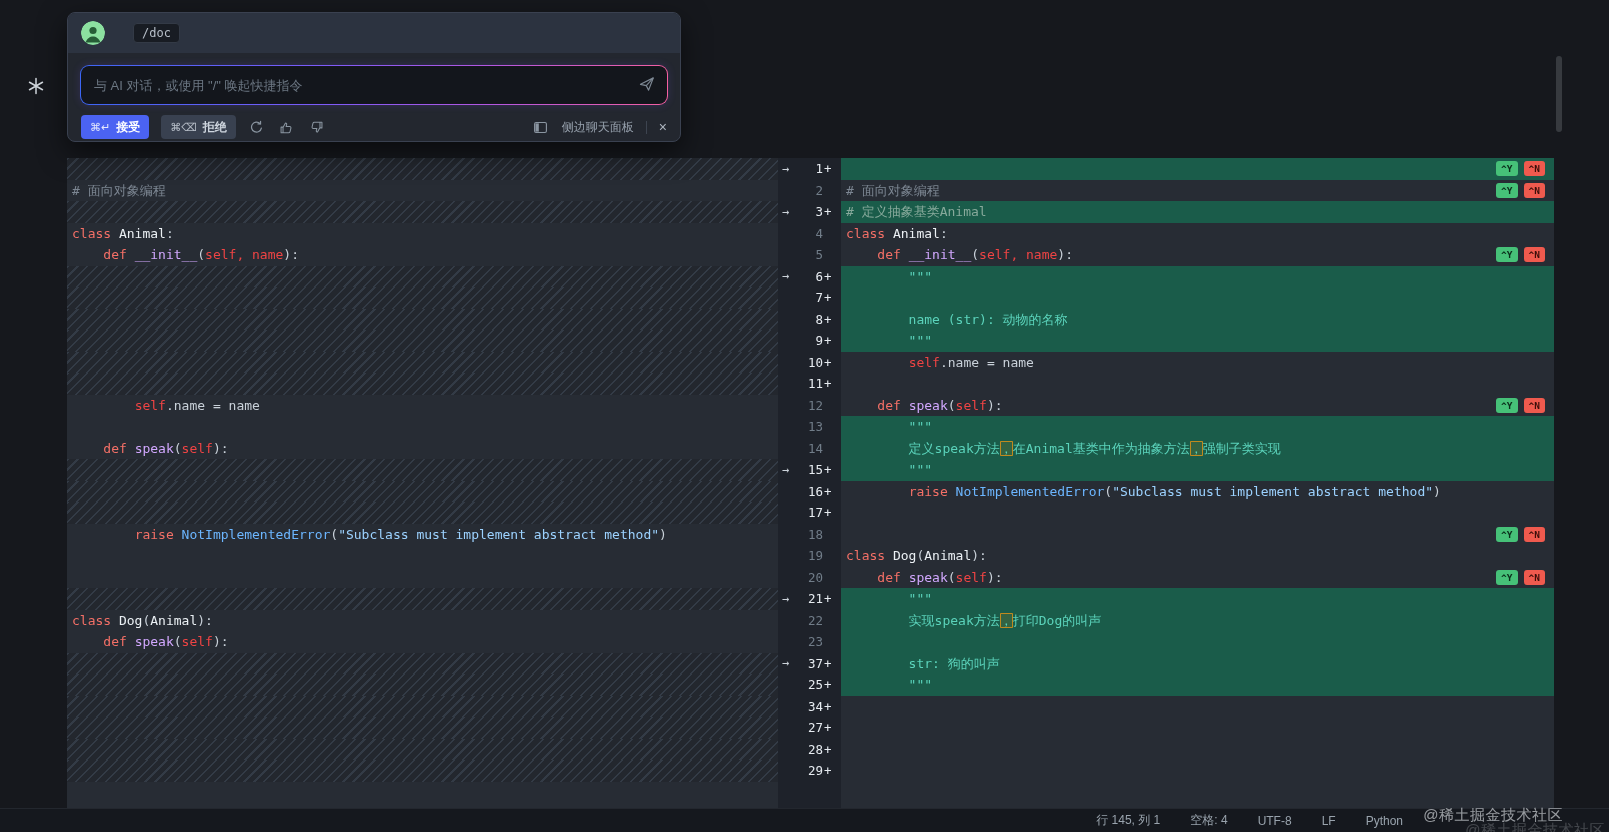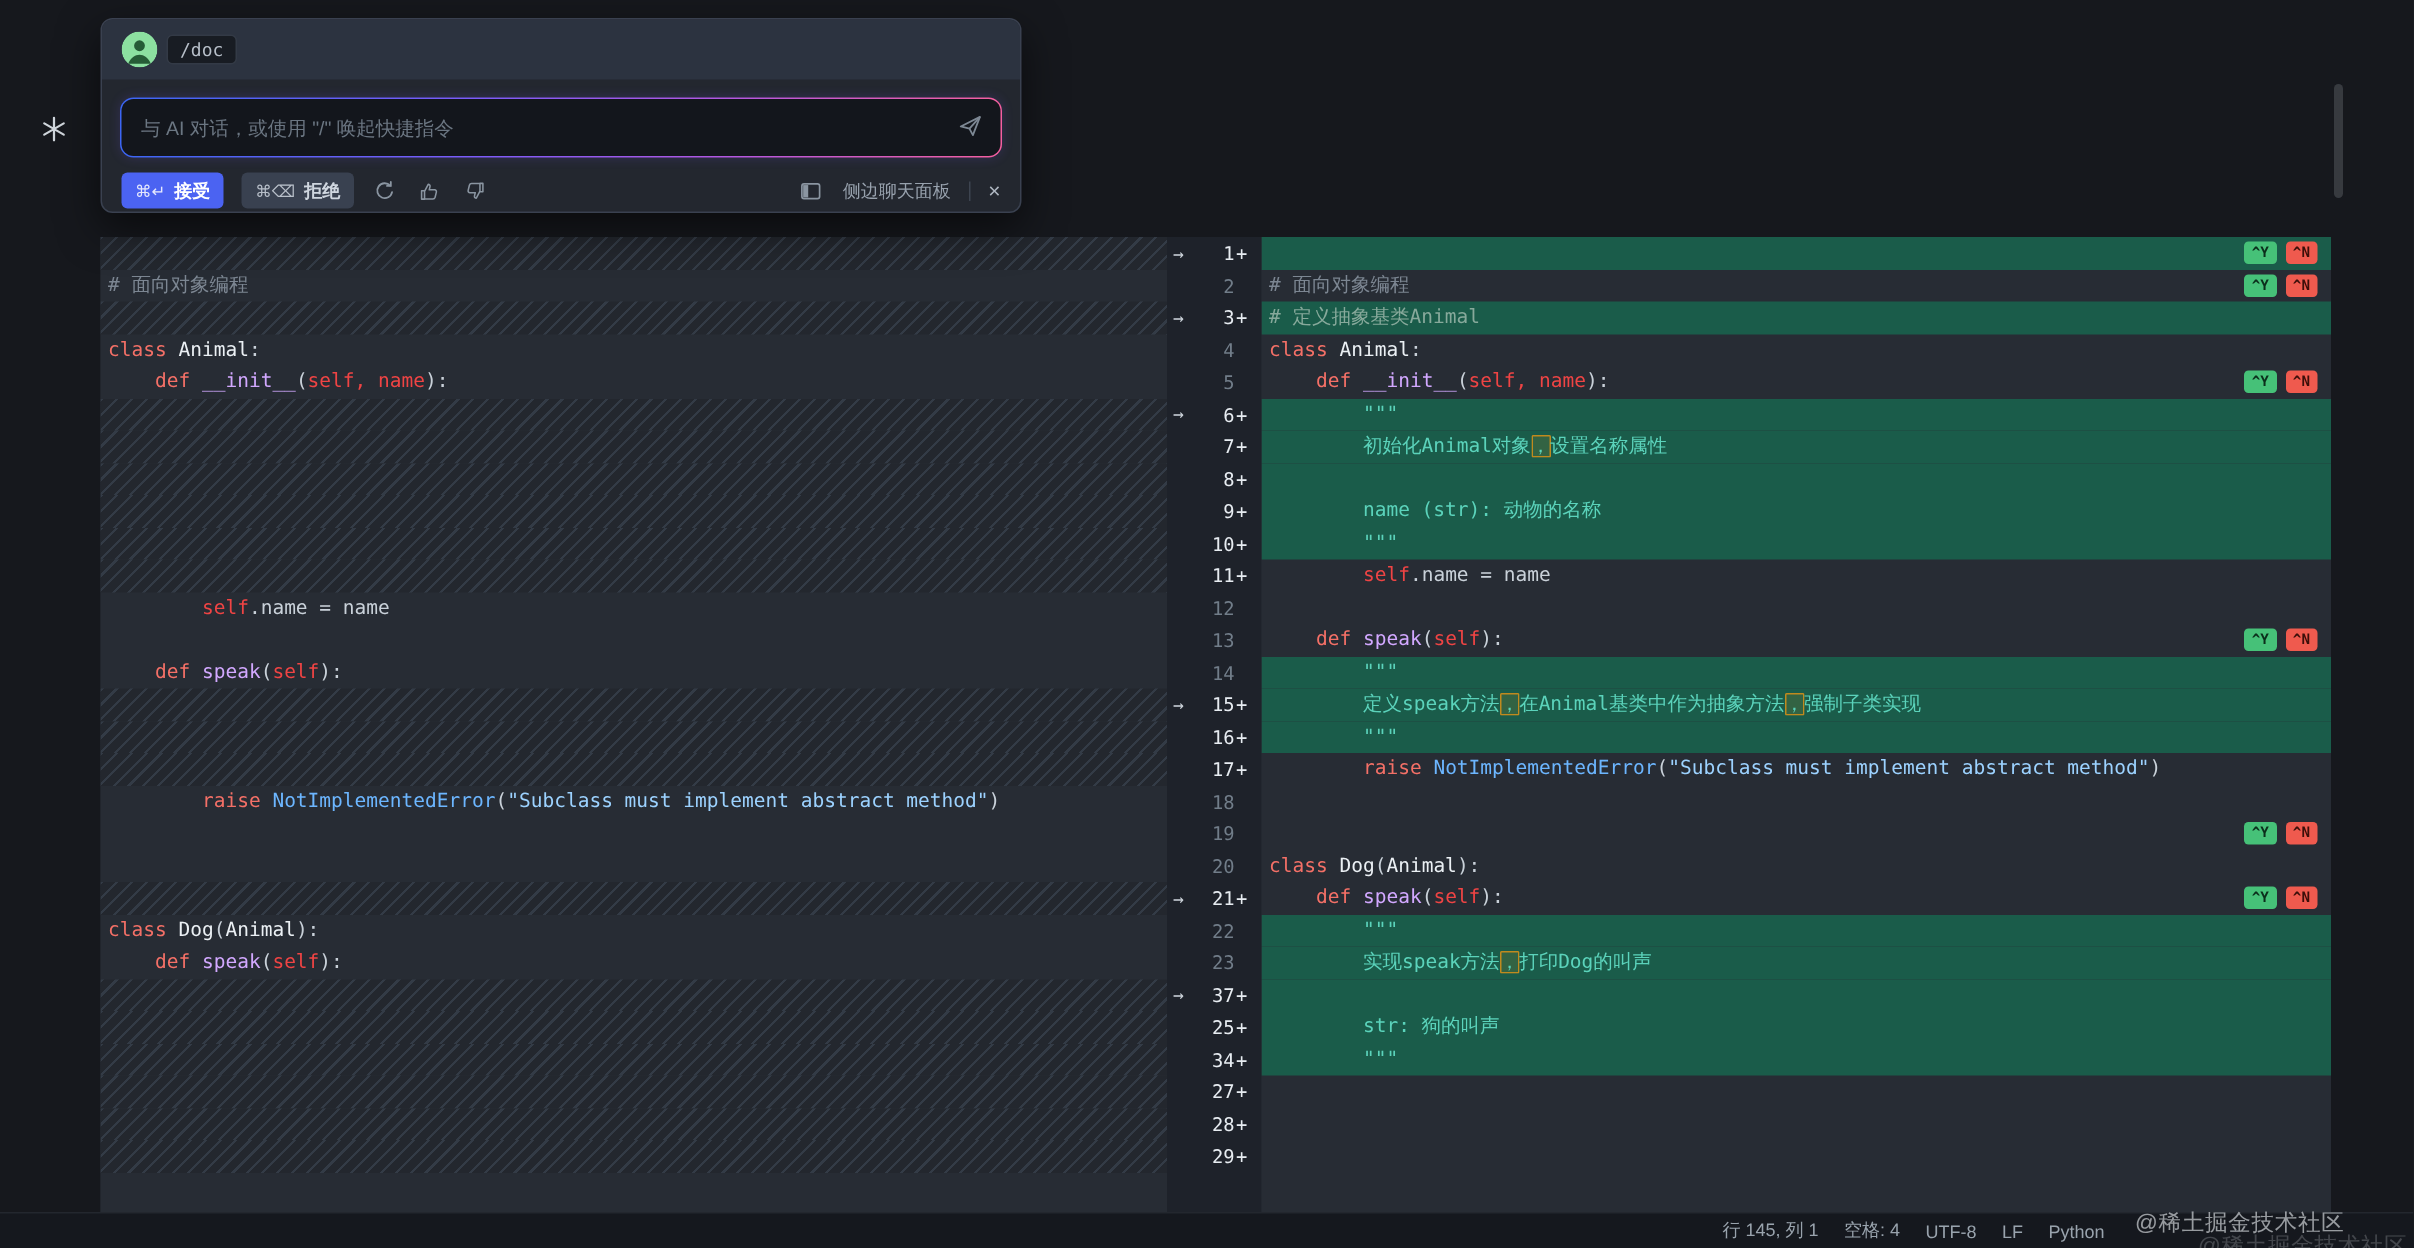--- a/index.html
+++ b/index.html
@@ -1,21 +1,21 @@
 <!DOCTYPE html>
 <html><head>
 <meta charset="utf-8">
 <style>
   *{margin:0;padding:0;box-sizing:border-box}
   html,body{width:1609px;height:832px;overflow:hidden;background:#16181d;font-family:"Liberation Sans",sans-serif;position:relative}
 
   
   .chat-panel{position:absolute;left:67px;top:12px;width:614px;height:130px;background:#23272f;
     border:1px solid #3a4150;border-radius:8px;box-shadow:0 10px 28px rgba(0,0,0,.55);z-index:5}
-  .chat-header{height:40px;background:#2c3340;border-radius:7px 7px 0 0;display:flex;align-items:center;gap:6px;padding:0 13px}
+  .chat-header{height:40px;background:#2c3340;border-radius:7px 7px 0 0;display:flex;align-items:center;gap:28px;padding:0 13px}
   .avatar{width:24px;height:24px;border-radius:50%;overflow:hidden;flex:0 0 auto}
   .cmd-chip{background:#181c23;border:1px solid #333a46;border-radius:4px;color:#b7bfc9;font-size:12px;padding:2px 8px;
     font-family:"DejaVu Sans Mono","Liberation Mono",monospace}
   .input-wrap{position:relative;margin:12px 12px 0;height:40px;border-radius:9px;padding:1px;
     background:linear-gradient(90deg,#3c66f5,#7b5bfa 40%,#b557e0 70%,#f55fa0);box-shadow:0 0 8px rgba(120,90,255,.18)}
   .chat-input{width:100%;height:38px;border:0;outline:0;border-radius:8px;background:#13161c;color:#dfe6ee;
     font-size:13px;padding:0 44px 0 13px;font-family:"Liberation Sans",sans-serif}
   .chat-input::placeholder{color:#6b7682}
   .send-btn{position:absolute;right:12px;top:11px;width:18px;height:18px;color:#7d8894;background:none;border:0;cursor:pointer}
   .chat-actions{display:flex;align-items:center;gap:12px;padding:10px 13px 0}
@@ -60,21 +60,21 @@
   .hunk-btns{position:absolute;right:9px;top:3px;display:flex;gap:6px}
   .pill{height:15px;line-height:15px;border:0;border-radius:3px;font-size:9.5px;font-weight:bold;padding:0 5px;cursor:pointer;
     font-family:"DejaVu Sans Mono","Liberation Mono",monospace}
   .pill.y{background:#46c178;color:#0b2e1b}
   .pill.n{background:#ef5a4e;color:#3c0f0a}
 
   .scroll-thumb{position:absolute;left:1556px;top:56px;width:6px;height:76px;border-radius:3px;background:rgba(205,214,224,.18)}
 
   
   .status-bar{position:absolute;left:0;bottom:0;width:1609px;height:24px;background:#15181e;border-top:1px solid #23272e;
-    display:flex;align-items:center;justify-content:flex-end;gap:17px;padding-right:206px;color:#99a3ad;font-size:12px}
+    display:flex;align-items:center;justify-content:flex-end;gap:30px;padding-right:206px;color:#99a3ad;font-size:12px}
   .wm{position:absolute;color:#e7ebef;font-size:15px;letter-spacing:.5px;z-index:9;pointer-events:none;white-space:nowrap}
   .wm1{right:46px;bottom:7px;opacity:.62}
   .wm2{right:4px;bottom:-8px;opacity:.22}
 </style>
 </head>
 <body>
 
 <div class="inline-trigger">
   <svg viewBox="0 0 18 18" width="18" height="18">
     <g stroke="currentColor" stroke-width="1.5" stroke-linecap="round" fill="none">
@@ -321,21 +321,20 @@
         <span class="gplus">+</span>
       </div>
     </div>
   <div class="pane right" id="pane-right">
       <div class="crow added"><span class="hunk-btns"><button class="pill y">^Y</button><button class="pill n">^N</button></span></div>
       <div class="crow"><span class="tk-com"># 面向对象编程</span><span class="hunk-btns"><button class="pill y">^Y</button><button class="pill n">^N</button></span></div>
       <div class="crow added"><span class="tk-comg"># 定义抽象基类Animal</span></div>
       <div class="crow"><span class="tk-kw">class </span><span class="tk-cls">Animal</span><span class="tk-plain">:</span></div>
       <div class="crow"><span class="tk-plain">    </span><span class="tk-kw">def </span><span class="tk-fn">__init__</span><span class="tk-plain">(</span><span class="tk-param">self, name</span><span class="tk-plain">):</span><span class="hunk-btns"><button class="pill y">^Y</button><button class="pill n">^N</button></span></div>
       <div class="crow added"><span class="tk-doc">        """</span></div>
-      <div class="crow added"><span class="tk-doc">        初始化Animal对象</span><span class="tk-docbox">，</span><span class="tk-doc">设置名称属性</span></div>
       <div class="crow added"></div>
       <div class="crow added"><span class="tk-doc">        name (str): 动物的名称</span></div>
       <div class="crow added"><span class="tk-doc">        """</span></div>
       <div class="crow"><span class="tk-plain">        </span><span class="tk-param">self</span><span class="tk-plain">.name = name</span></div>
       <div class="crow"></div>
       <div class="crow"><span class="tk-plain">    </span><span class="tk-kw">def </span><span class="tk-fn">speak</span><span class="tk-plain">(</span><span class="tk-param">self</span><span class="tk-plain">):</span><span class="hunk-btns"><button class="pill y">^Y</button><button class="pill n">^N</button></span></div>
       <div class="crow added"><span class="tk-doc">        """</span></div>
       <div class="crow added"><span class="tk-doc">        定义speak方法</span><span class="tk-docbox">，</span><span class="tk-doc">在Animal基类中作为抽象方法</span><span class="tk-docbox">，</span><span class="tk-doc">强制子类实现</span></div>
       <div class="crow added"><span class="tk-doc">        """</span></div>
       <div class="crow"><span class="tk-plain">        </span><span class="tk-kw">raise </span><span class="tk-exc">NotImplementedError</span><span class="tk-plain">(</span><span class="tk-str">"Subclass must implement abstract method"</span><span class="tk-plain">)</span></div>

